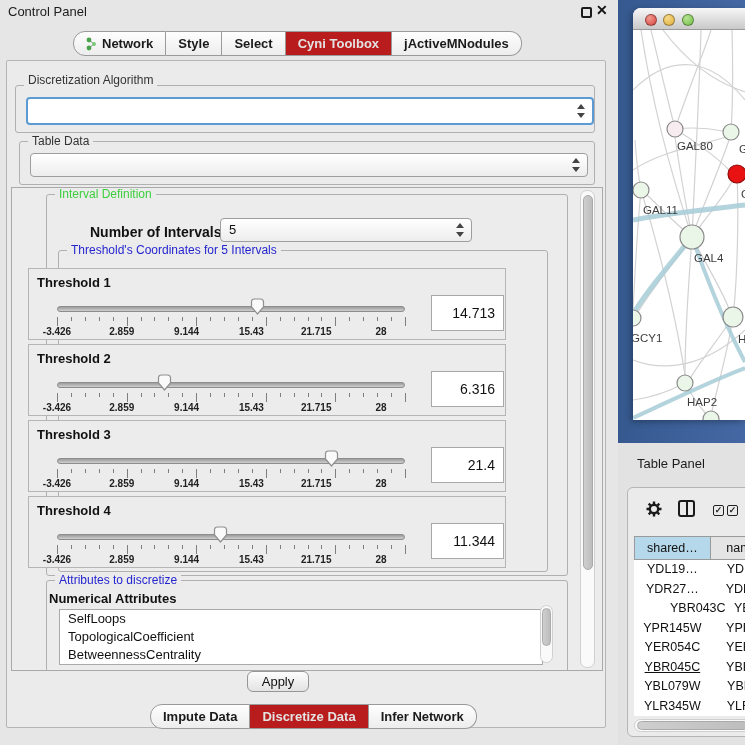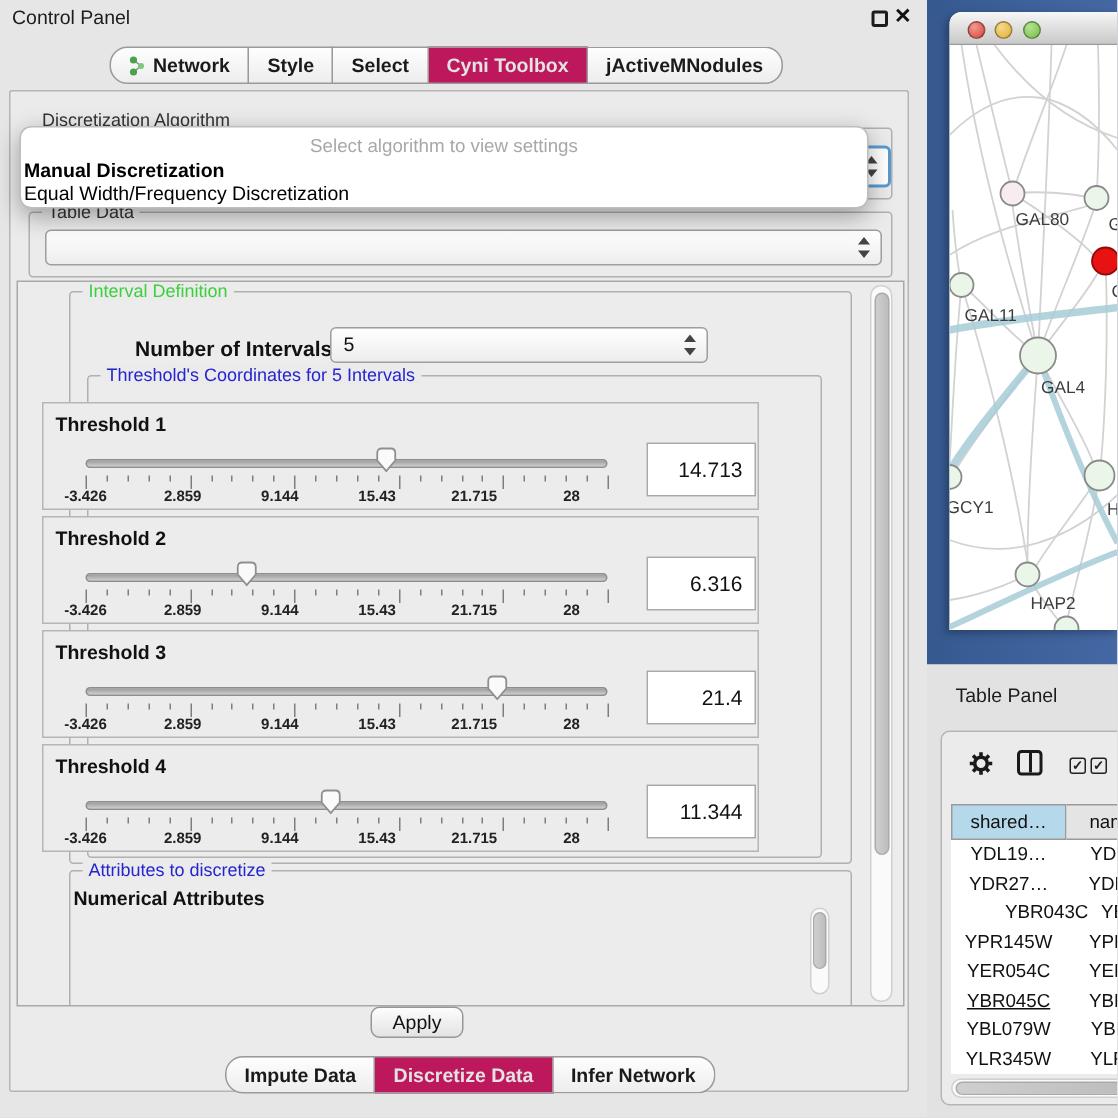--- a/index.html
+++ b/index.html
@@ -12,21 +12,21 @@
   .float-ico{left:581px;top:7px;width:11px;height:11px;border:2px solid #1c1c1c;border-radius:2px;}
   .close-ico{left:596px;top:2px;font-size:14px;font-weight:bold;color:#111;}
 
   
   .tabrow{display:flex;}
   .tab{position:relative;display:flex;align-items:center;gap:5px;padding:0 12px;height:25px;
        background:linear-gradient(#fefefe,#ededed);border:1px solid #9a9a9a;border-left:none;
        font-size:13px;font-weight:bold;color:#1a1a1a;white-space:nowrap;}
   .tab:first-child{border-left:1px solid #9a9a9a;border-radius:12px 0 0 12px;}
   .tab:last-child{border-radius:0 12px 12px 0;}
-  .tab.selected{background:#be185d;color:#e3e3e3;}
+  .tab.selected{background:#b91c1c;color:#e3e3e3;}
   .top-tabs{left:73px;top:31px;}
   .bottom-tabs{left:143px;top:643px;}
 
   
   .cp-content{left:6px;top:60px;width:600px;height:668px;background:#ebebeb;
               border:1px solid #b5b5b5;border-radius:2px;}
   .group{position:absolute;border:1px solid #b0b0b0;border-radius:3px;}
   .group-title{position:absolute;top:-8px;left:8px;background:#ebebeb;padding:0 4px;font-size:12px;color:#333;}
   .gt-green{color:#3ecf3e;}
   .gt-blue{color:#2525d0;}
@@ -141,25 +141,20 @@
 
   <div class="abs cp-content">
 
     <div class="group" style="left:8px;top:24px;width:580px;height:48px;">
       <span class="group-title" style="top:-13px;">Discretization Algorithm</span>
       <div class="combo algo-combo" style="left:10px;top:11px;width:568px;height:28px;">
         <span class="arrows"></span>
       </div>
     </div>
 
-    <div class="abs popup">
-      <div class="hint">Select algorithm to view settings</div>
-      <div class="item1">Manual Discretization</div>
-      <div class="item2">Equal Width/Frequency Discretization</div>
-    </div>
 
     <div class="group" style="left:12px;top:80px;width:576px;height:44px;">
       <span class="group-title">Table Data</span>
       <div class="combo" style="left:10px;top:11px;width:558px;height:24px;">
         <span class="arrows"></span>
       </div>
     </div>
 
     <div class="abs scrollpane">
 
@@ -350,20 +345,25 @@
             <svg class="th-handle" width="15" height="17" viewBox="0 0 15 17" style="left: 184.058px;">
               <path d="M1.5 4 Q1.5 1 4.5 1 L10.5 1 Q13.5 1 13.5 4 L13.5 9 L7.5 16 L1.5 9 Z" fill="#fafafa" stroke="#8f8f8f" stroke-width="1.2"></path>
             </svg>
             <div class="th-value">11.344</div>
           </div>
         </div>
 
       <div class="group" style="left:34px;top:392px;width:522px;height:96px;">
         <span class="group-title gt-blue">Attributes to discretize</span>
         <div class="attr-label">Numerical Attributes</div>
+        <div class="attr-list" id="attrList">
+            <div class="attr-item">SelfLoops</div>
+            <div class="attr-item">TopologicalCoefficient</div>
+            <div class="attr-item">BetweennessCentrality</div>
+          </div>
         <div class="sb-track" style="right:14px;top:24px;width:13px;height:58px;">
           <div class="sb-thumb" style="left:1px;top:2px;width:9px;height:38px;"></div>
         </div>
       </div>
 
       <div class="sb-track" style="left:568px;top:2px;width:15px;height:478px;">
         <div class="sb-thumb" style="left:2px;top:4px;width:10px;height:375px;"></div>
       </div>
     </div>
 

